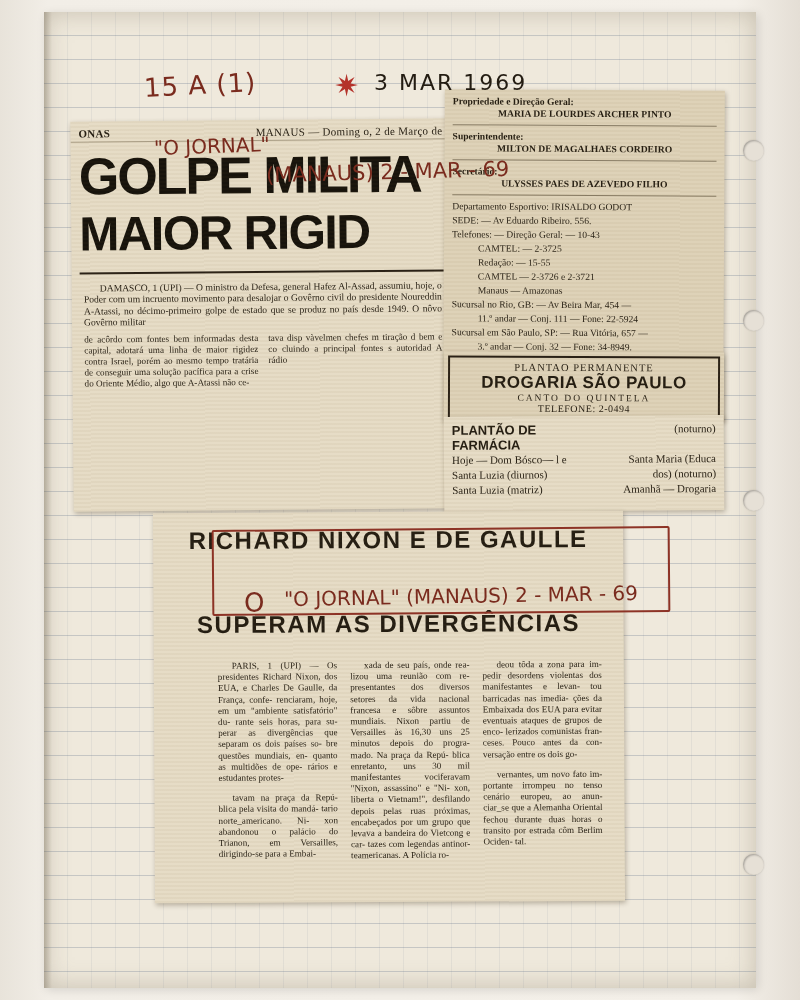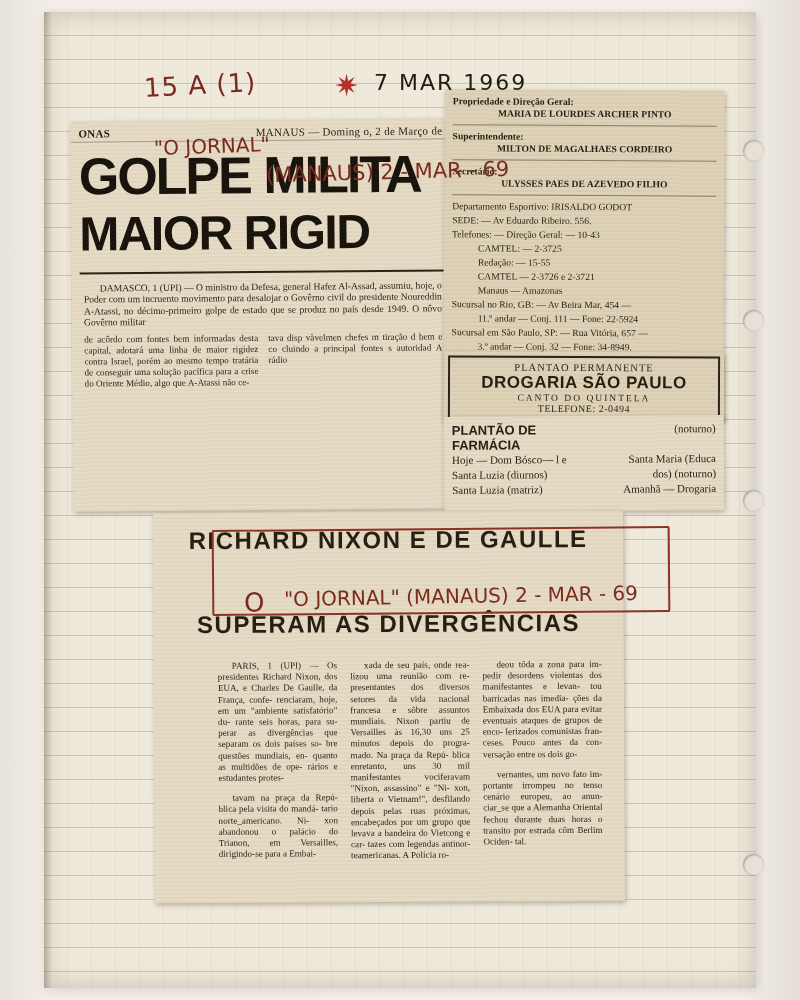--- a/index.html
+++ b/index.html
@@ -250,21 +250,21 @@
         </div>
         <div class="col">
           <p>deou tôda a zona para im- pedir desordens violentas dos manifestantes e levan- tou barricadas nas imedia- ções  da  Embaixada  dos EUA para evitar eventuais ataques de grupos de enco- lerizados comunistas fran- ceses. Pouco antes da con- versação entre os dois go-</p>
           <p>vernantes, um novo fato im- portante irrompeu no tenso cenário europeu, ao anun- ciar_se que a Alemanha Oriental fechou durante duas horas o transito por estrada côm Berlim Ociden- tal.</p>
         </div>
       </div>
     </div>
 
     <div class="hand" id="hw-15a">15 A (1)</div>
     <div class="hand" id="hw-star">✷</div>
-    <div class="hand" id="hw-date">7 MAR 1969</div>
+    <div class="hand" id="hw-date">3 MAR 1969</div>
     <div class="hand" id="hw-ojornal">"O JORNAL"</div>
     <div class="hand" id="hw-manaus">(MANAUS) 2 - MAR - 69</div>
     <div class="hand" id="hw-o">O</div>
     <div class="hand" id="hw-ojornal2">"O JORNAL" (MANAUS) 2 - MAR - 69</div>
     <div class="redbox" id="rb-nixon"></div>
 
   </div>
 </div>
 
 </body></html>

